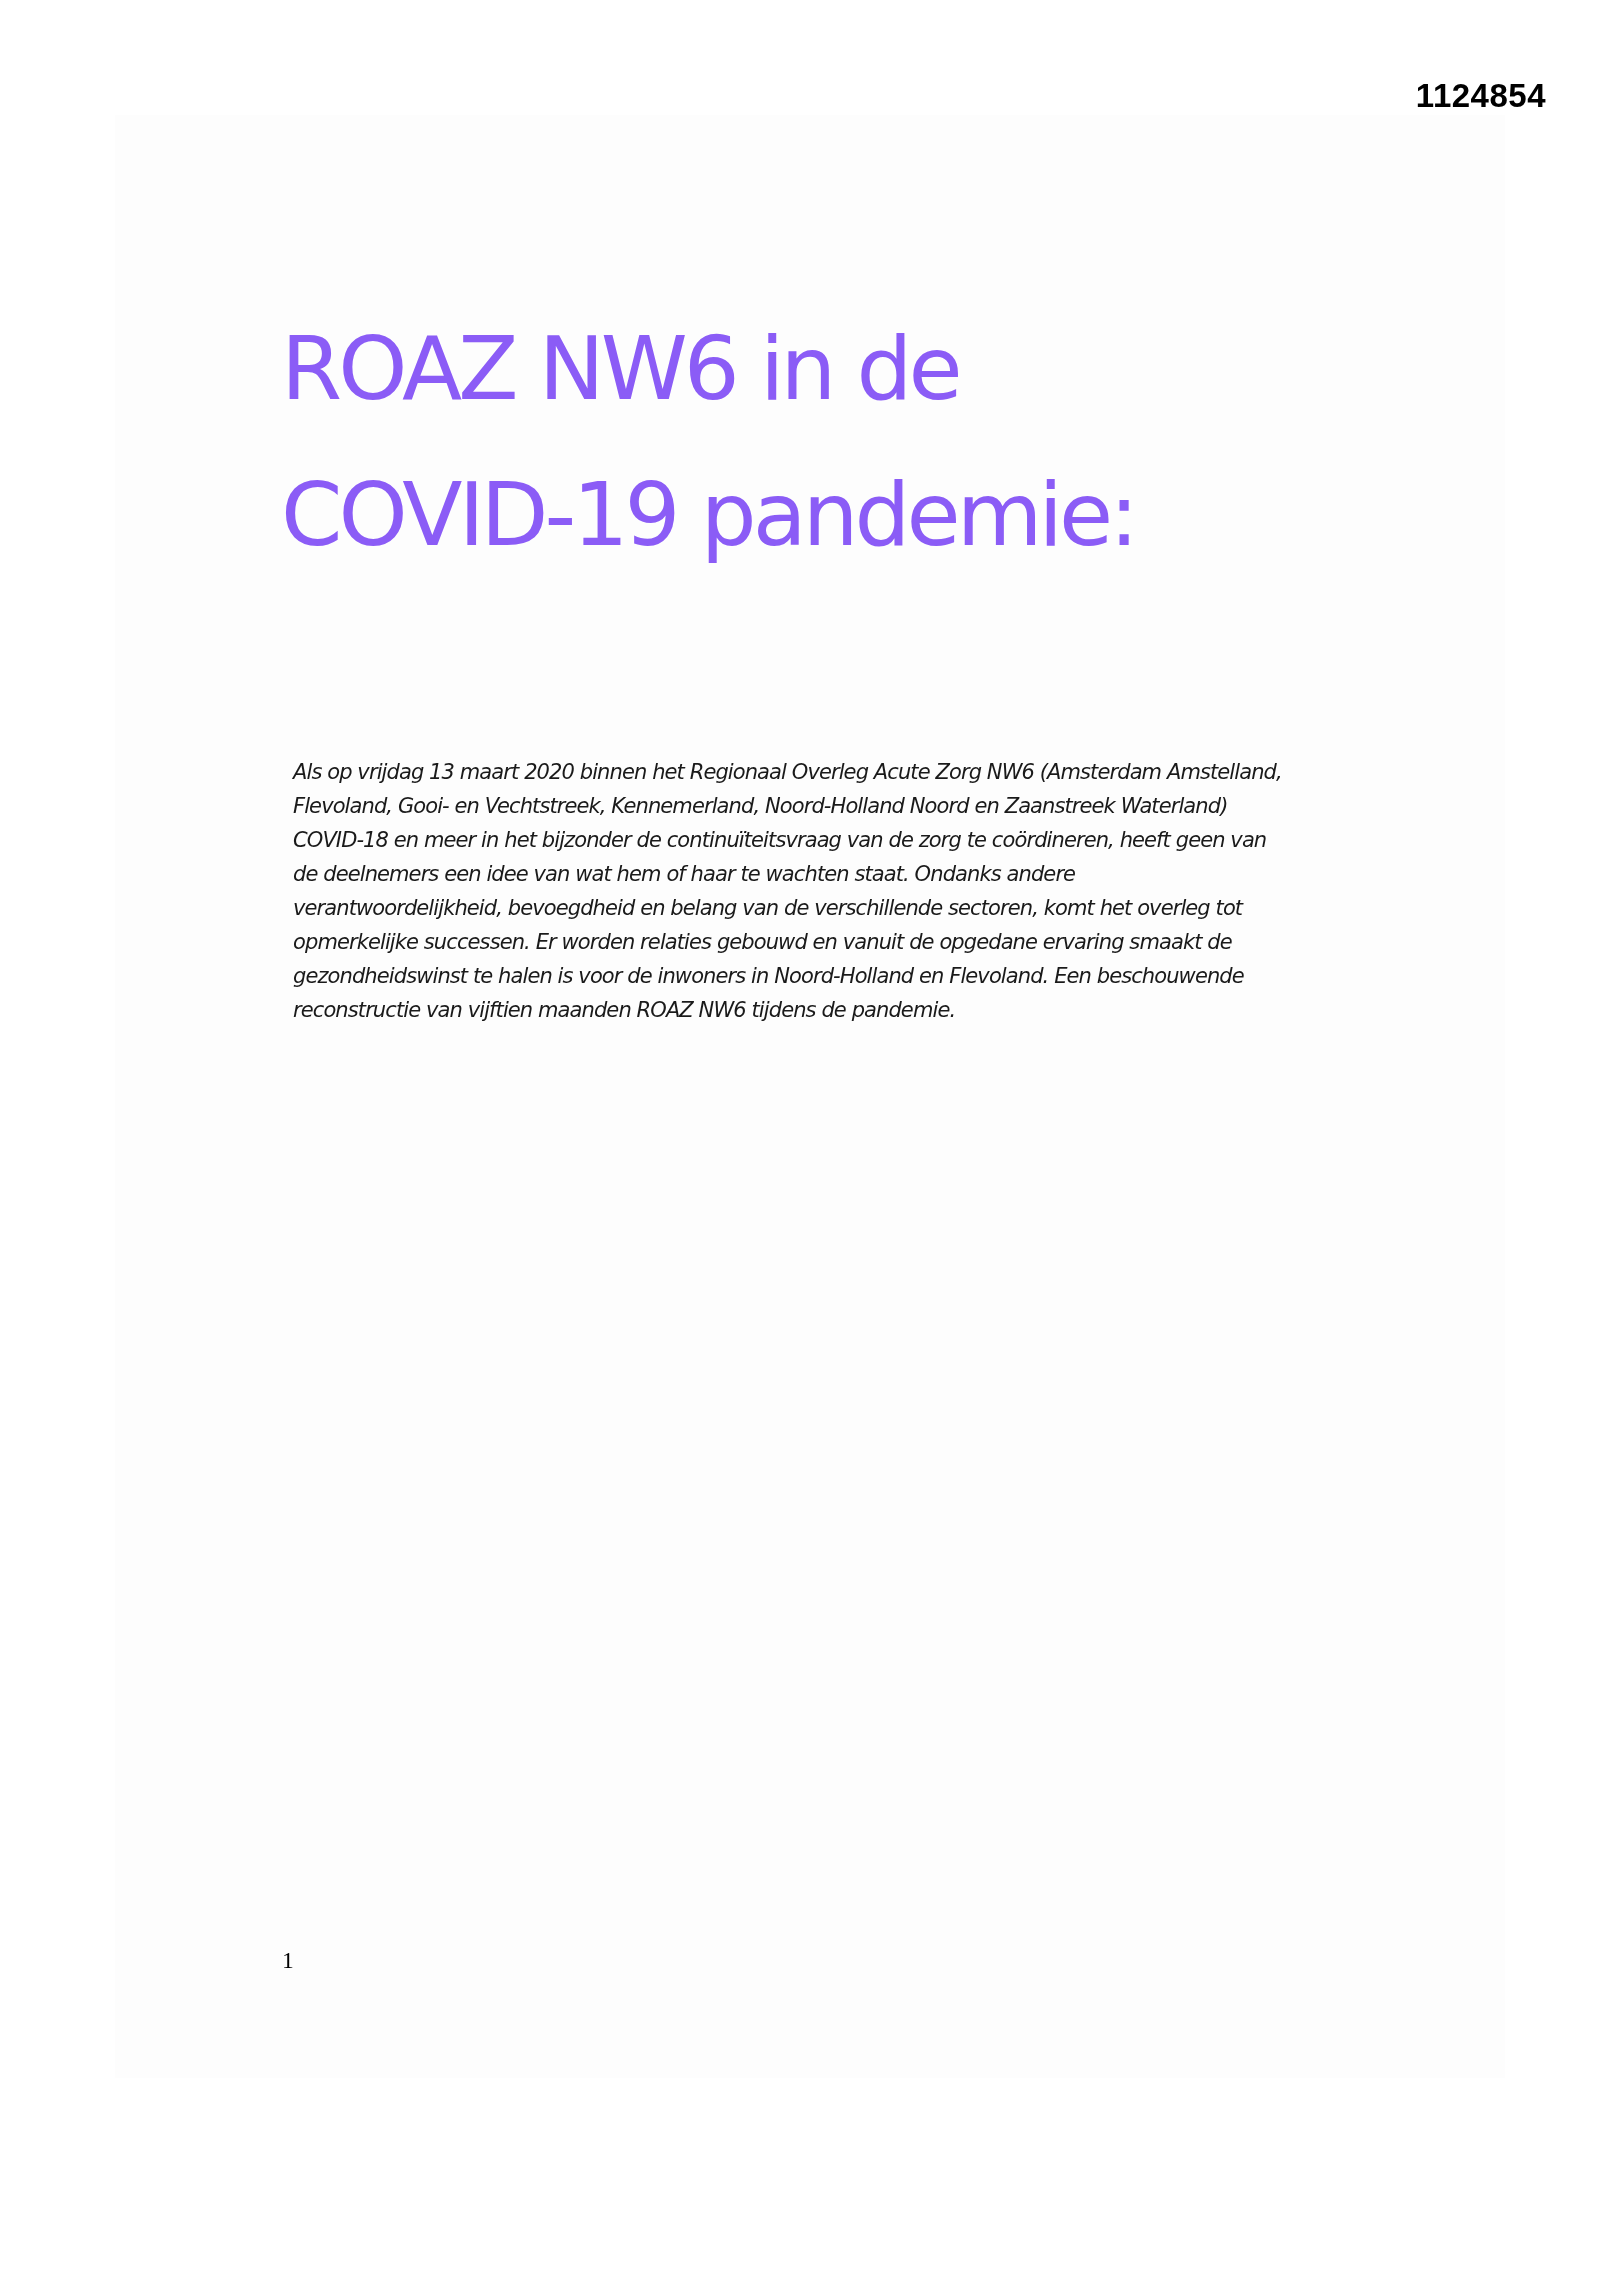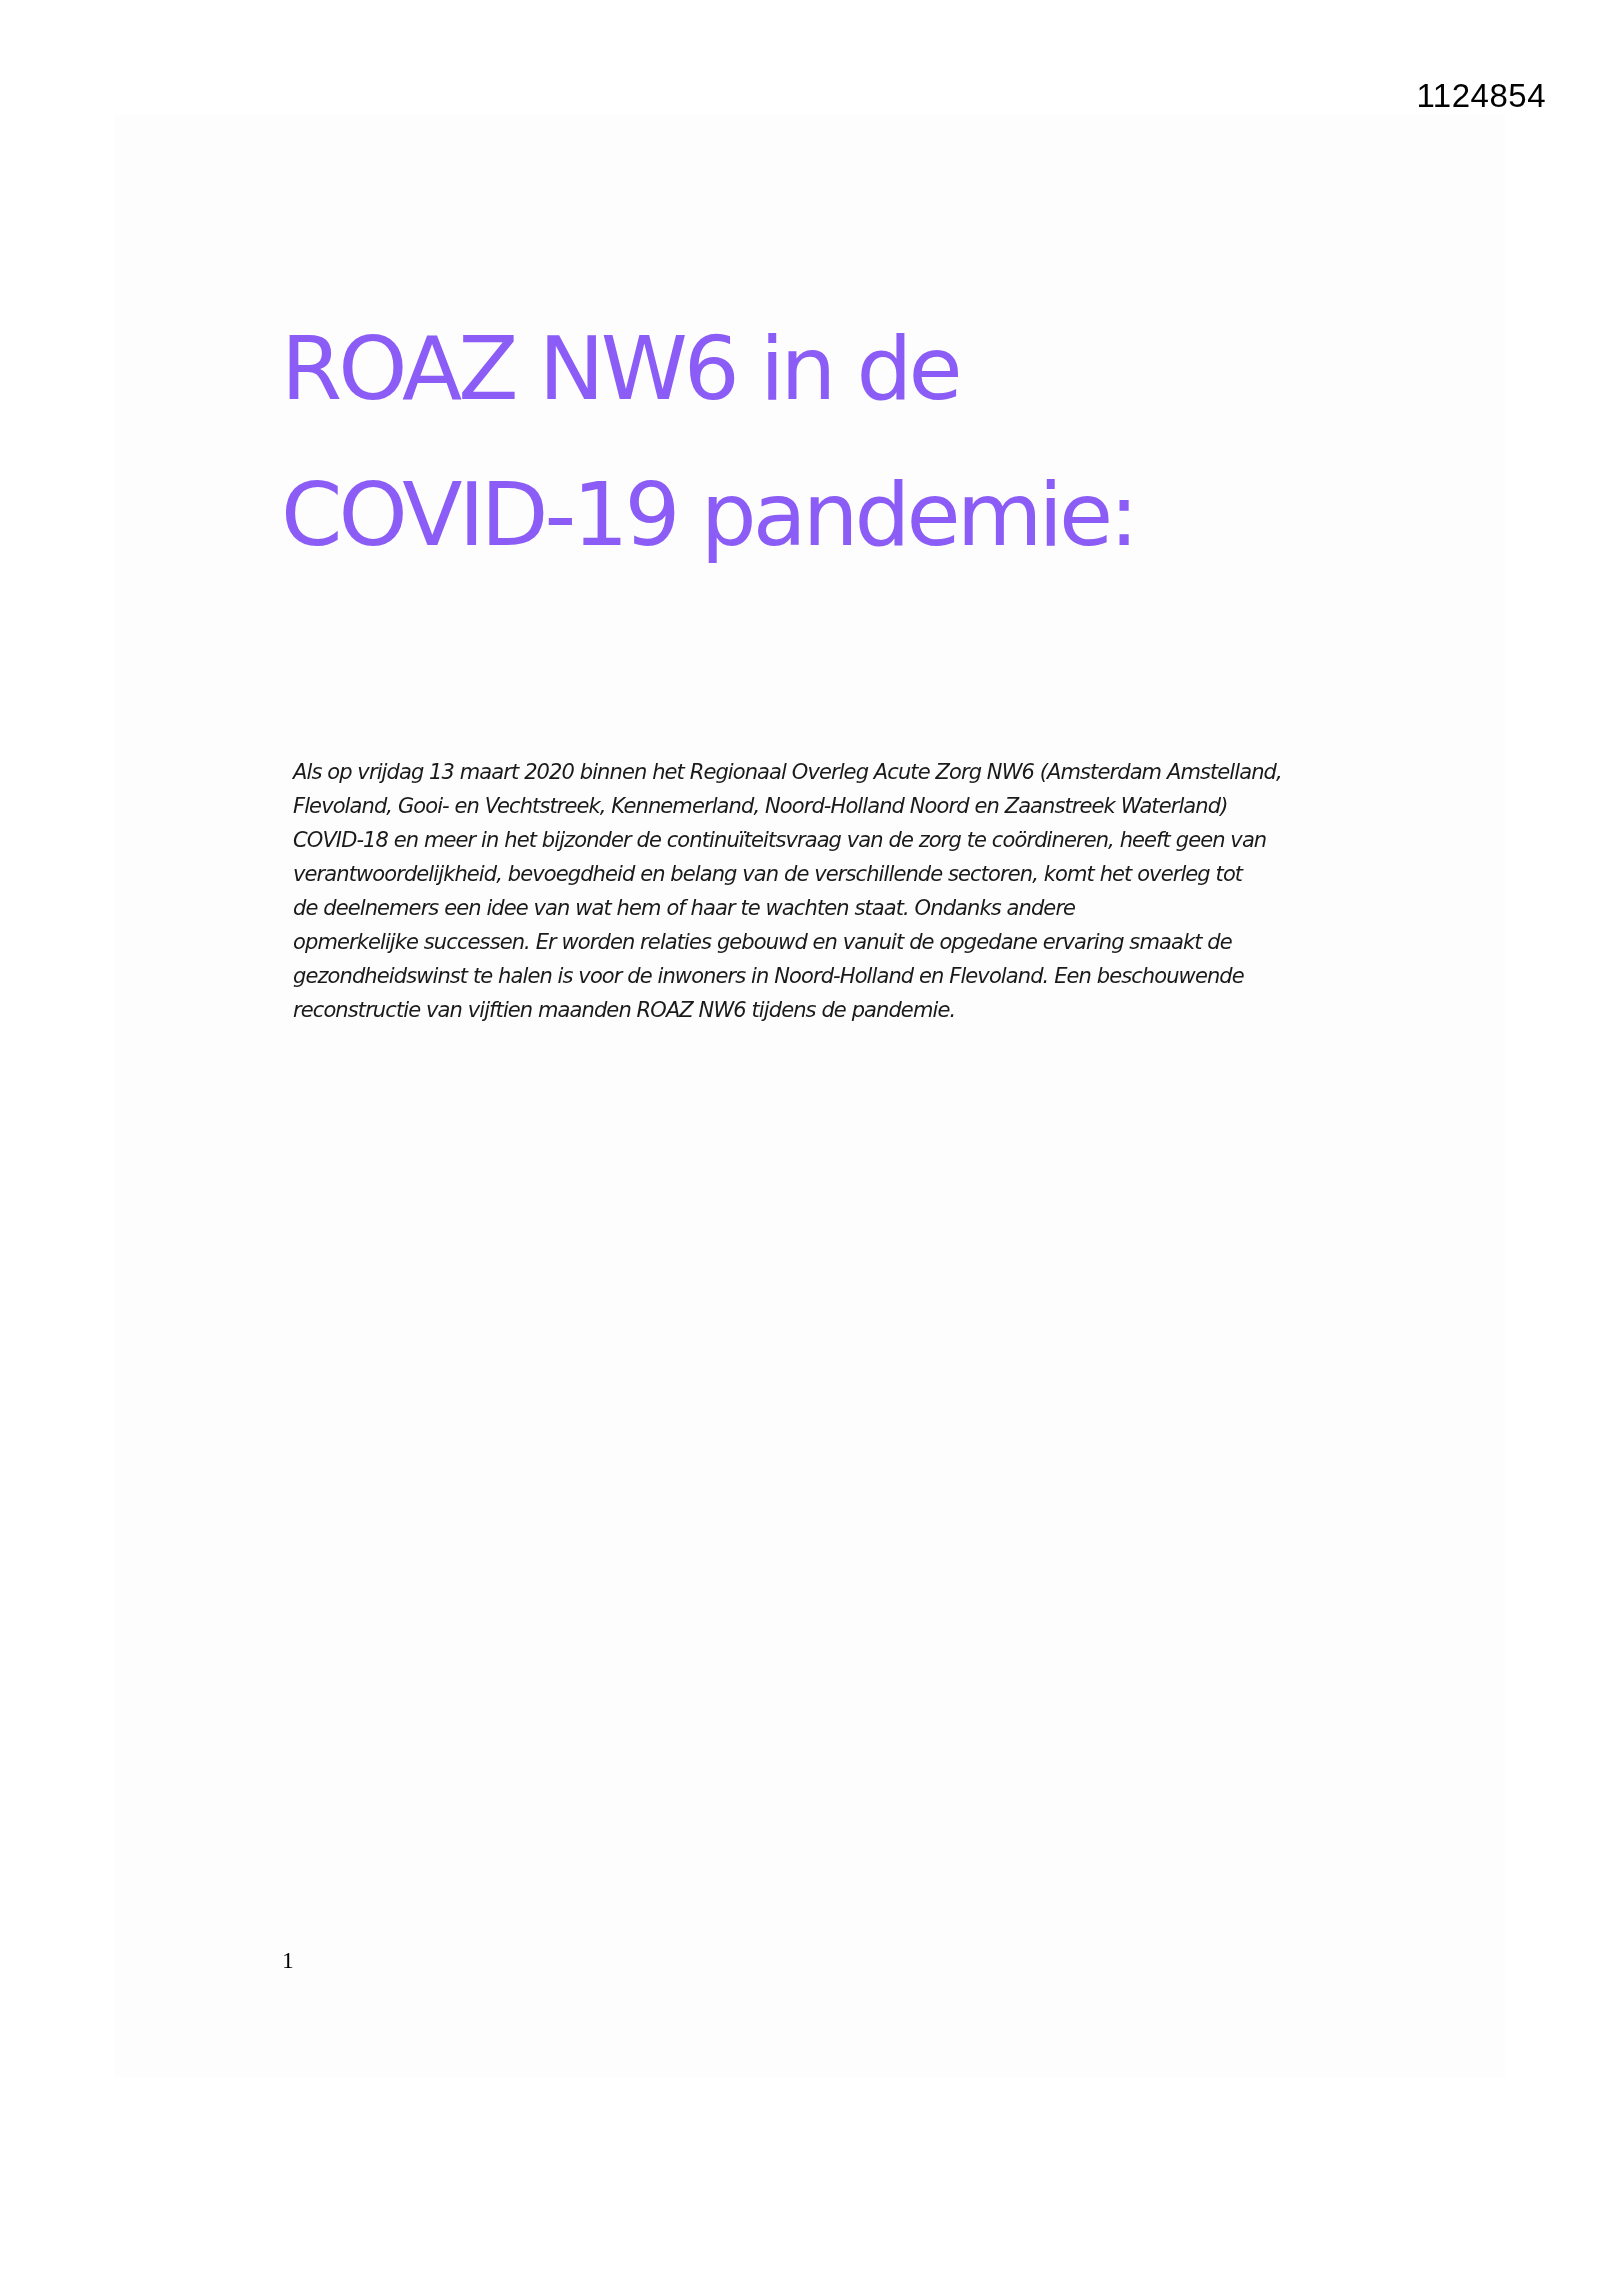--- a/index.html
+++ b/index.html
@@ -25,20 +25,21 @@
     }
     .doc-id {
       position: absolute;
       top: 76px;
       right: 75px;
       font-family: "Liberation Sans", sans-serif;
       font-size: 33px;
       line-height: 39px;
       letter-spacing: 0.5px;
       color: #000;
+      font-weight: bold;
     }
     .title {
       position: absolute;
       left: 281px;
       top: 296px;
       width: 1078px;
       margin: 0;
       font-family: "DejaVu Sans", sans-serif;
       font-weight: normal;
       font-size: 88px;
@@ -86,21 +87,21 @@
 
 <h1 class="title">
   <span>ROAZ NW6 in de</span>
   <span>COVID-19 pandemie:</span>
 </h1>
 
 <p class="abstract">
   <span>Als op vrijdag 13 maart 2020 binnen het Regionaal Overleg Acute Zorg NW6 (Amsterdam Amstelland,</span>
   <span>Flevoland, Gooi- en Vechtstreek, Kennemerland, Noord-Holland Noord en Zaanstreek Waterland)</span>
   <span>COVID-18 en meer in het bijzonder de continuïteitsvraag van de zorg te coördineren, heeft geen van</span>
+  <span>de deelnemers een idee van wat hem of haar te wachten staat. Ondanks andere</span>
   <span>verantwoordelijkheid, bevoegdheid en belang van de verschillende sectoren, komt het overleg tot</span>
-  <span>de deelnemers een idee van wat hem of haar te wachten staat. Ondanks andere</span>
   <span>opmerkelijke successen. Er worden relaties gebouwd en vanuit de opgedane ervaring smaakt de</span>
   <span>gezondheidswinst te halen is voor de inwoners in Noord-Holland en Flevoland. Een beschouwende</span>
   <span>reconstructie van vijftien maanden ROAZ NW6 tijdens de pandemie.</span>
 </p>
 
 <div class="page-number">1</div>
 
 
 </body></html>

